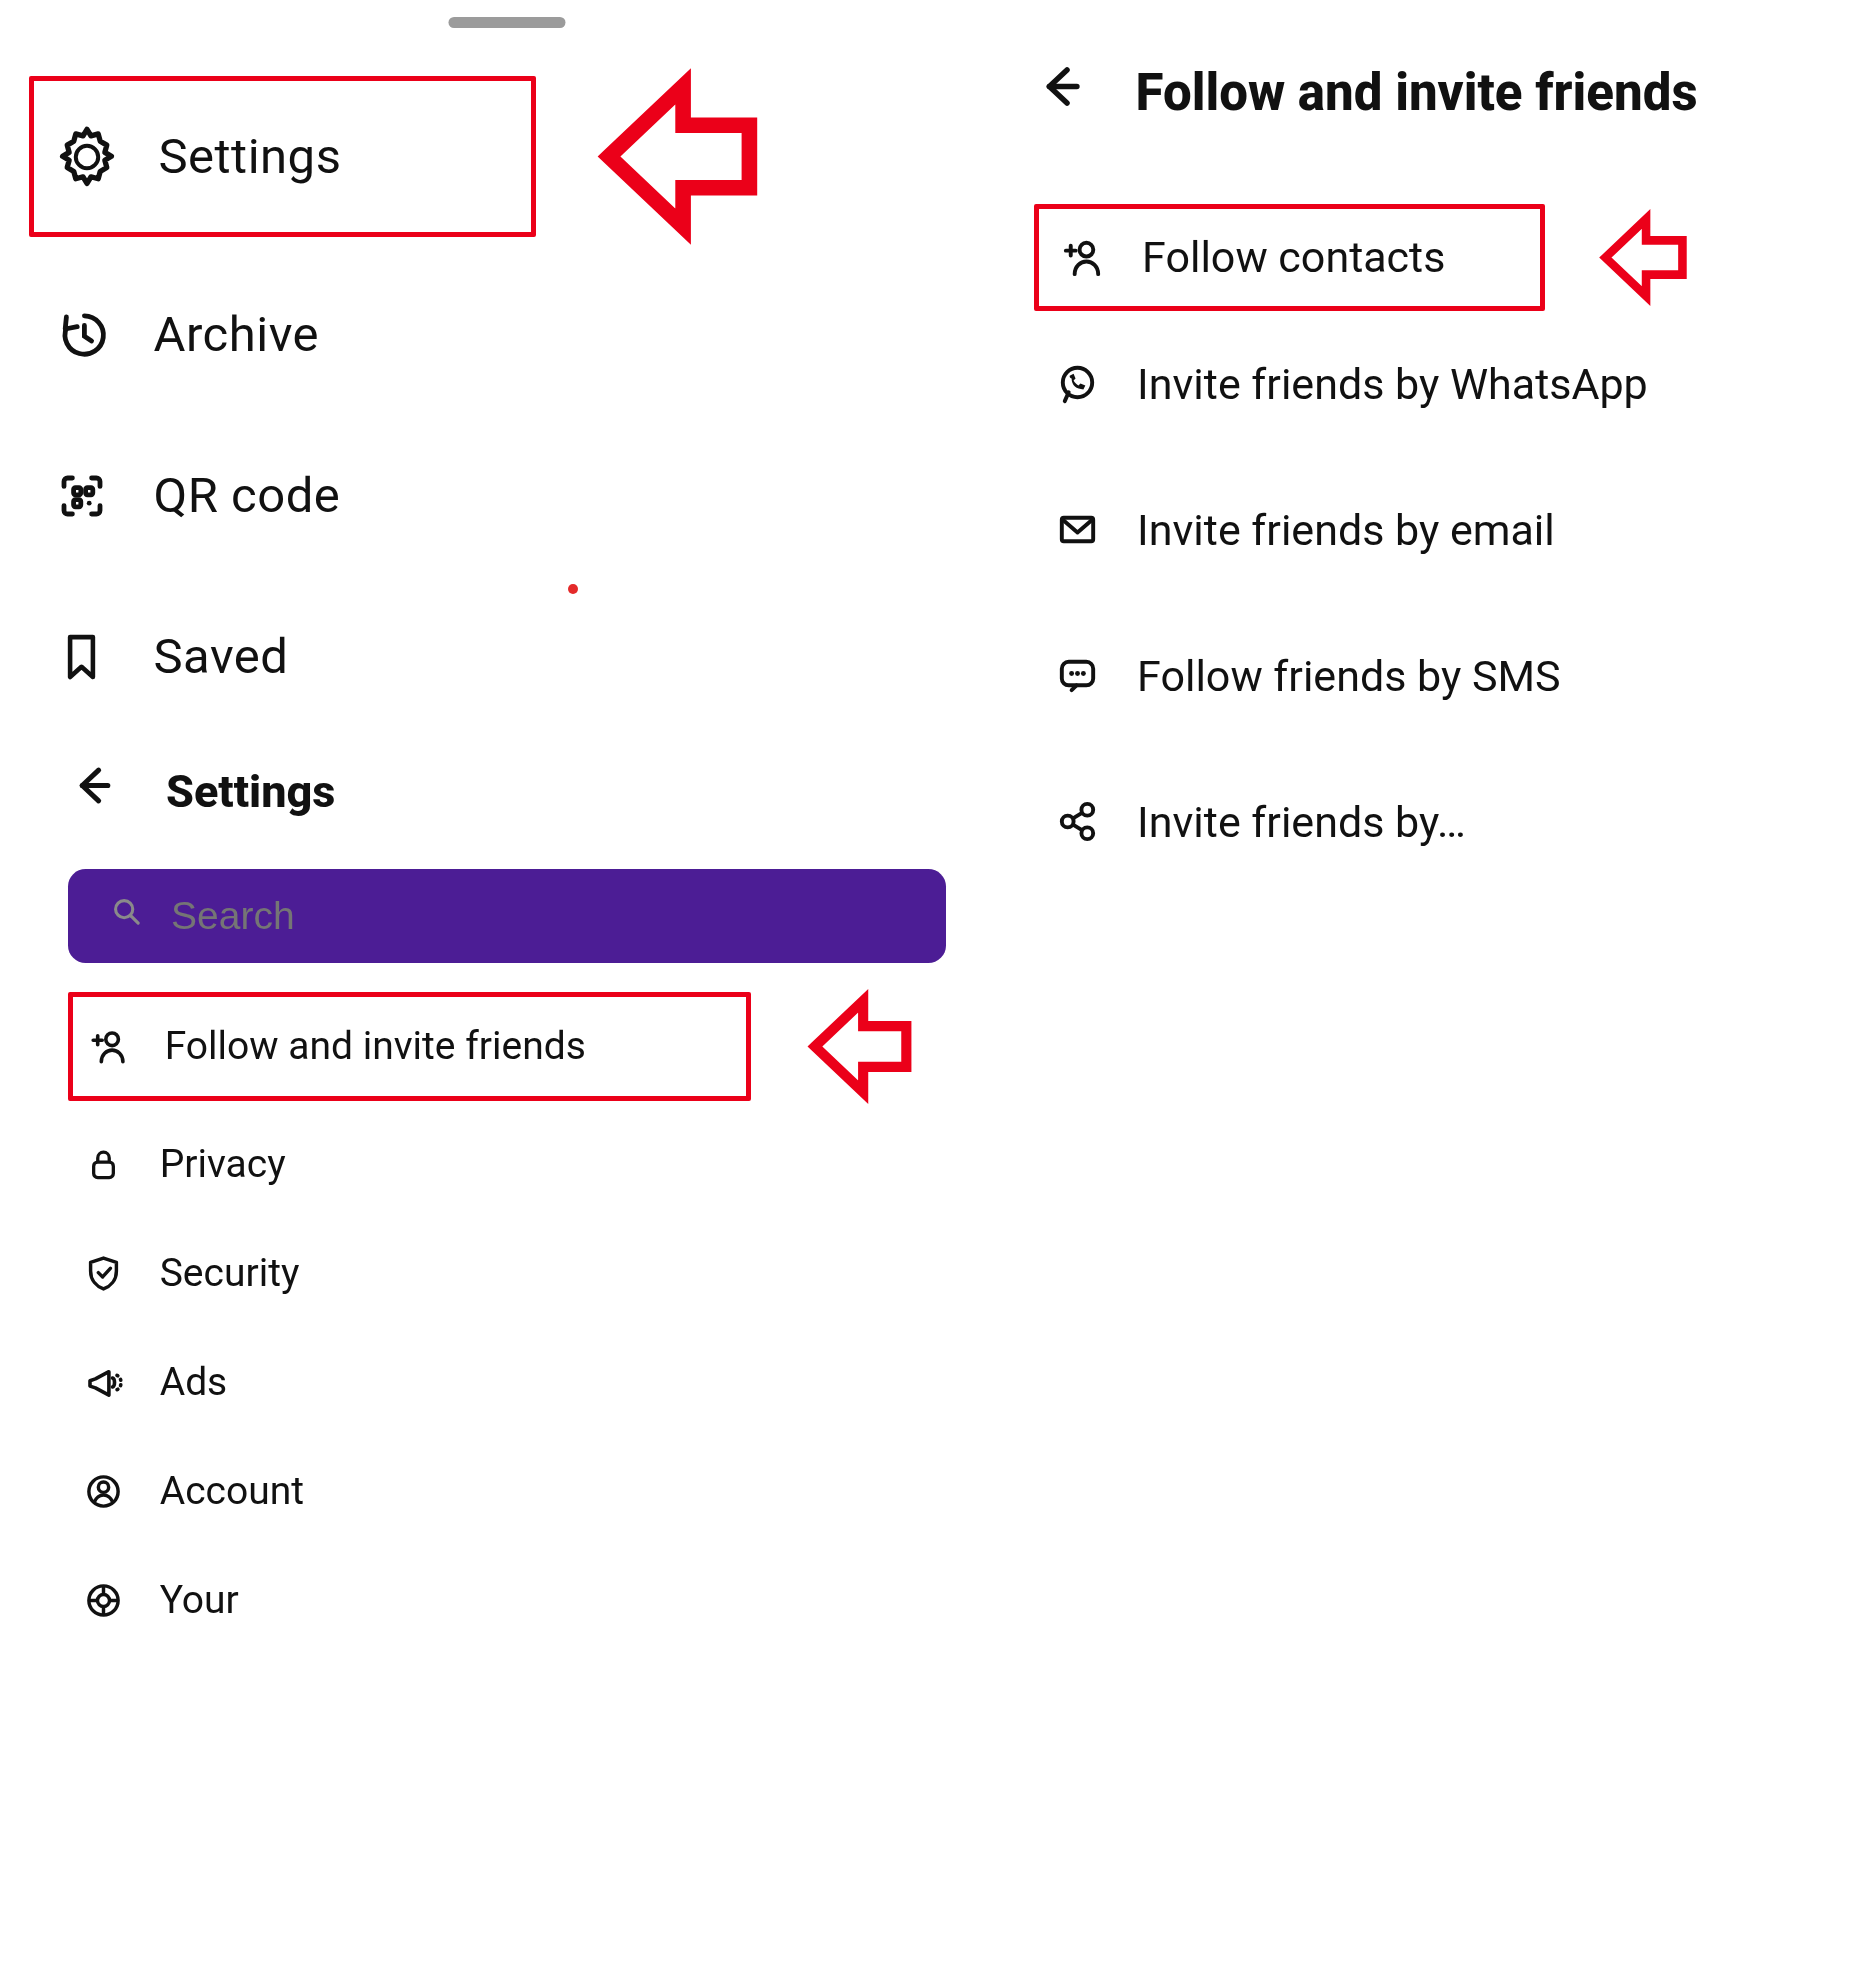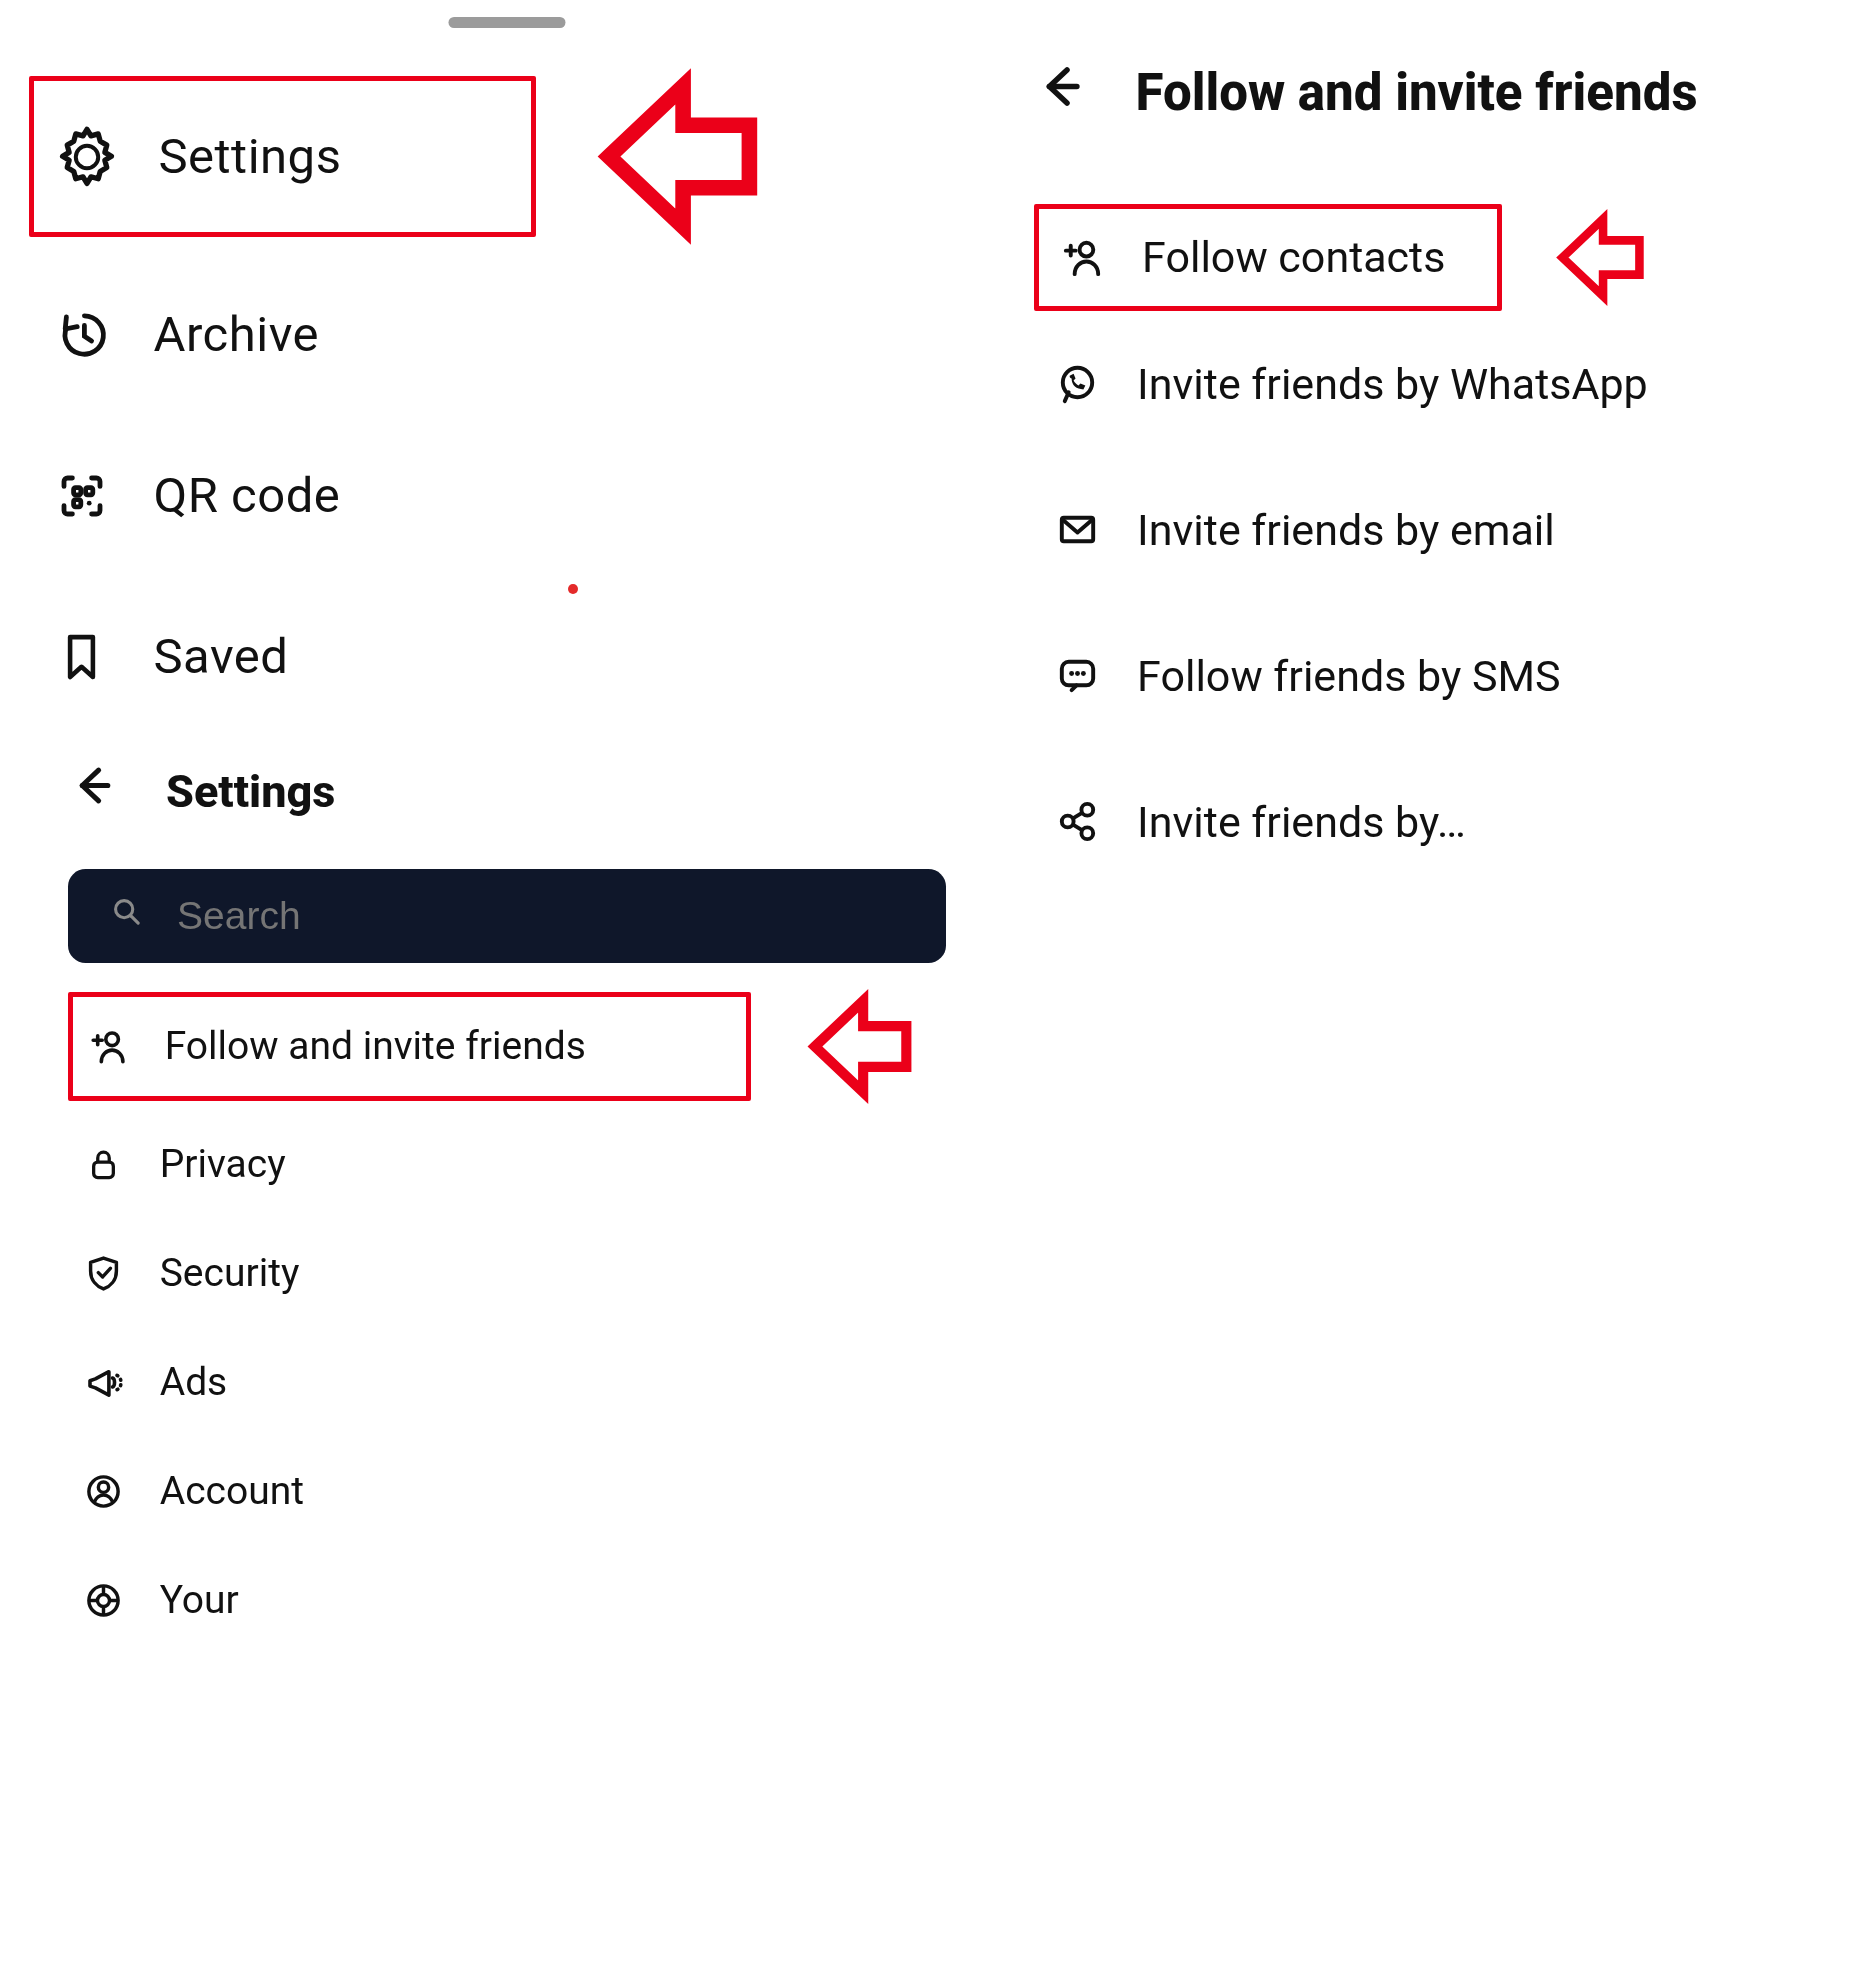--- a/index.html
+++ b/index.html
@@ -79,24 +79,24 @@
     gap:47px;
     padding:23.4px 0 23.4px 68px;
     font-size:45px;
     font-weight:800;
   }
 
   .search {
     margin:23.4px 68px 9.8px 68px;
     display:flex;
     align-items:center;
-    gap:29px;
+    gap:23px;
     height:94px;
     padding:0 39px;
-    background:#0f172a;
+    background:#4c1d95;
     border-radius:17.6px;
     color:#8a8a8a;
     font-size:39px;
   }
 
   .settings-list { padding:9.8px 45px 0 68px; }
   .settings-item {
     display:flex;
     align-items:center;
     gap:33px;
@@ -401,21 +401,21 @@
         <svg viewBox="0 0 100 100" width="55" height="55">
             <use href="#i-back"></use>
           </svg>
       </span>
       <span>Follow and invite friends</span>
     </div>
 
     <div class="invite-list">
 
       <div class="call-row">
-        <div class="invite-item hl" style="width:468px; height:107px;">
+        <div class="invite-item hl" style="width:511px; height:107px;">
           <span class="ico">
             <svg viewBox="0 0 100 100" width="49" height="49">
                 <use href="#i-addperson"></use>
               </svg>
           </span>
           <span>Follow contacts</span>
         </div>
         <span class="block-arrow sm" style="width:127px;height:107px;color:#eb0019;">
           <svg viewBox="0 0 100 100">
               <use href="#i-leftarrow"></use>

